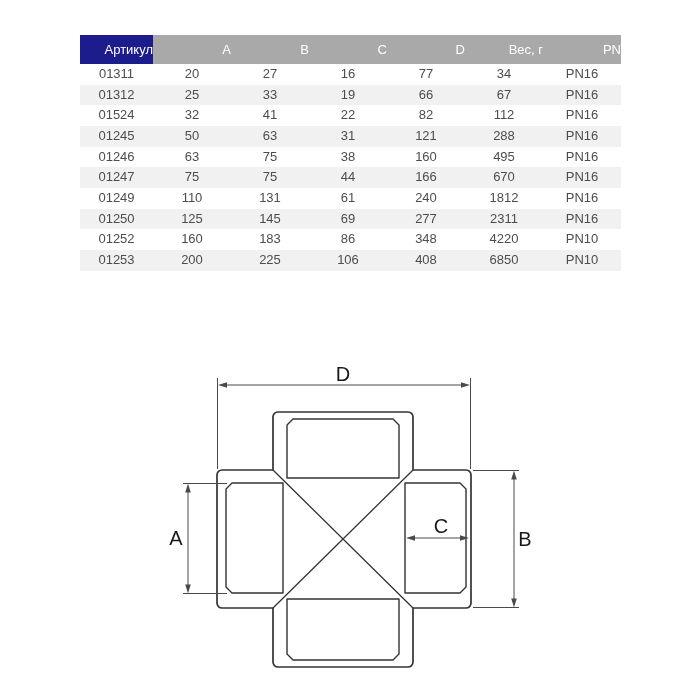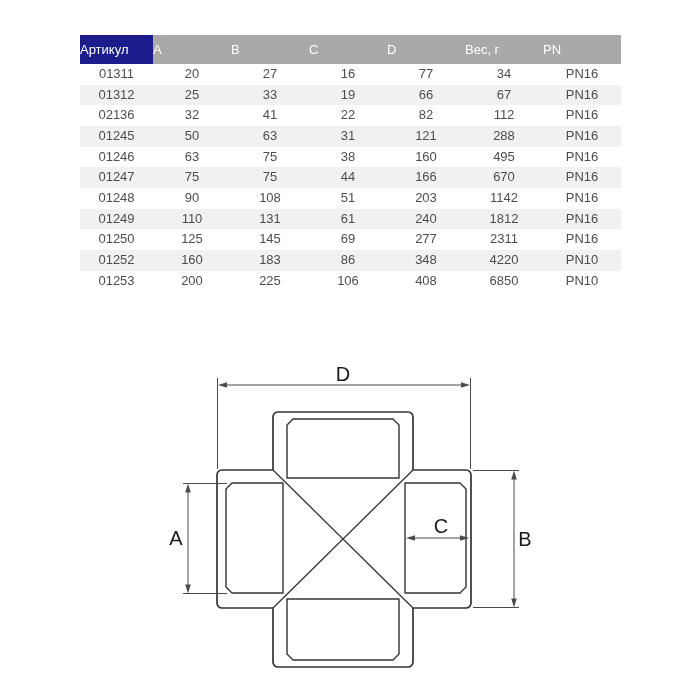--- a/index.html
+++ b/index.html
@@ -7,21 +7,21 @@
     position:relative; width:700px; height:700px; background:#ffffff;
     font-family:"Liberation Sans", sans-serif; overflow:hidden;
   }
   
   table.spec {
     position:absolute; left:80px; top:35px; width:541px;
     border-collapse:collapse; table-layout:fixed;
   }
   table.spec th {
     height:29px; padding:0; font-weight:normal; font-size:13px;
-    color:#ffffff; background:#a9a9a9; text-align:left; vertical-align:middle;
+    color:#ffffff; background:#a9a9a9; text-align:right; vertical-align:middle;
   }
   table.spec th.article { background:#1c1c8c; }
   table.spec td {
     height:20.65px; padding:0; font-size:13px; color:#4d4d4d;
     text-align:center; vertical-align:middle; line-height:20.65px;
     white-space:nowrap;
   }
   table.spec tbody tr:nth-child(even) { background:#f1f1f2; }
   
   svg.diagram { position:absolute; left:0; top:350px; }
@@ -71,21 +71,21 @@
         <tr>
           <td>01312</td>
           <td>25</td>
           <td>33</td>
           <td>19</td>
           <td>66</td>
           <td>67</td>
           <td>PN16</td>
         </tr>
         <tr>
-          <td>02136</td>
+          <td>01524</td>
           <td>32</td>
           <td>41</td>
           <td>22</td>
           <td>82</td>
           <td>112</td>
           <td>PN16</td>
         </tr>
         <tr>
           <td>01245</td>
           <td>50</td>
@@ -104,29 +104,20 @@
           <td>495</td>
           <td>PN16</td>
         </tr>
         <tr>
           <td>01247</td>
           <td>75</td>
           <td>75</td>
           <td>44</td>
           <td>166</td>
           <td>670</td>
-          <td>PN16</td>
-        </tr>
-        <tr>
-          <td>01248</td>
-          <td>90</td>
-          <td>108</td>
-          <td>51</td>
-          <td>203</td>
-          <td>1142</td>
           <td>PN16</td>
         </tr>
         <tr>
           <td>01249</td>
           <td>110</td>
           <td>131</td>
           <td>61</td>
           <td>240</td>
           <td>1812</td>
           <td>PN16</td>

